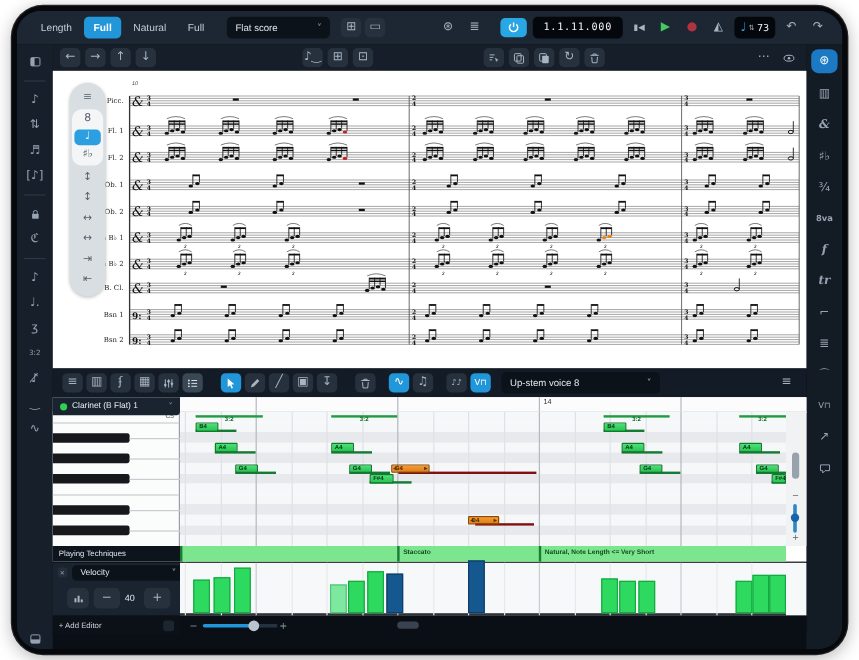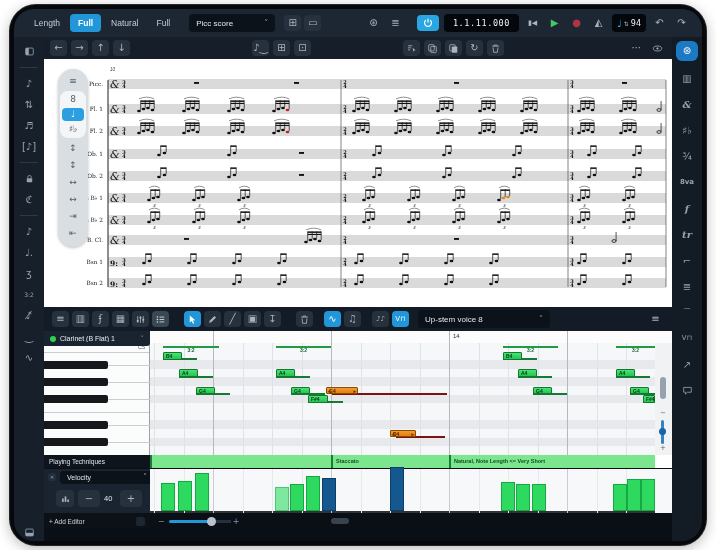--- a/index.html
+++ b/index.html
@@ -106,21 +106,21 @@
 <div class="screen">
 
   <div class="topbar">
     <span id="tabs" style="display:flex;gap:2px;">
           <span class="tab">Length</span>
           <span class="tab act">Full</span>
           <span class="tab">Natural</span>
           <span class="tab">Full</span>
         </span>
     <span class="select" style="width:72px;margin-left:6px;">
-      <span style="flex:1;">Picc score</span>
+      <span style="flex:1;">Flat score</span>
       <span class="chev">˅</span>
     </span>
     <span id="winicons" style="display:flex;gap:3px;margin-left:4px;">
           <span class="btn mus ">⊞</span>
           <span class="btn mus ">▭</span>
         </span>
     <span class="spacer"></span>
     <span class="btn flat mus">⊛</span>
     <span class="btn flat mus">≣</span>
     <span class="btn act" style="width:22px;margin-left:8px;background:#29a7e4;">
@@ -130,21 +130,21 @@
           </svg>
         </span>
     <span class="timepill">1.1.11.000</span>
     <span class="btn flat mus" style="font-size:7px;">▮◀</span>
     <span class="btn flat mus" id="playbtn" style="color: rgb(67, 201, 95);">▶</span>
     <span class="btn flat mus" id="recbtn" style="color: rgb(176, 51, 64);">●</span>
     <span class="btn flat mus">◭</span>
     <span class="tempopill">
       <span class="mus" id="temponote" style="font-size: 10px; color: rgb(45, 169, 232);">♩</span>
       <span class="mus" style="font-size:6px;color:#9fb0bf;">⇅</span>
-      <span style="font-size:8px;color:#eef3f7;">94</span>
+      <span style="font-size:8px;color:#eef3f7;">73</span>
     </span>
     <span class="btn flat mus">↶</span>
     <span class="btn flat mus">↷</span>
   </div>
 
   <div class="editbar">
     <span id="navbtns" style="display:flex;gap:4px;">
           <span class="btn mus ">←</span>
           <span class="btn mus ">→</span>
           <span class="btn mus ">↑</span>

